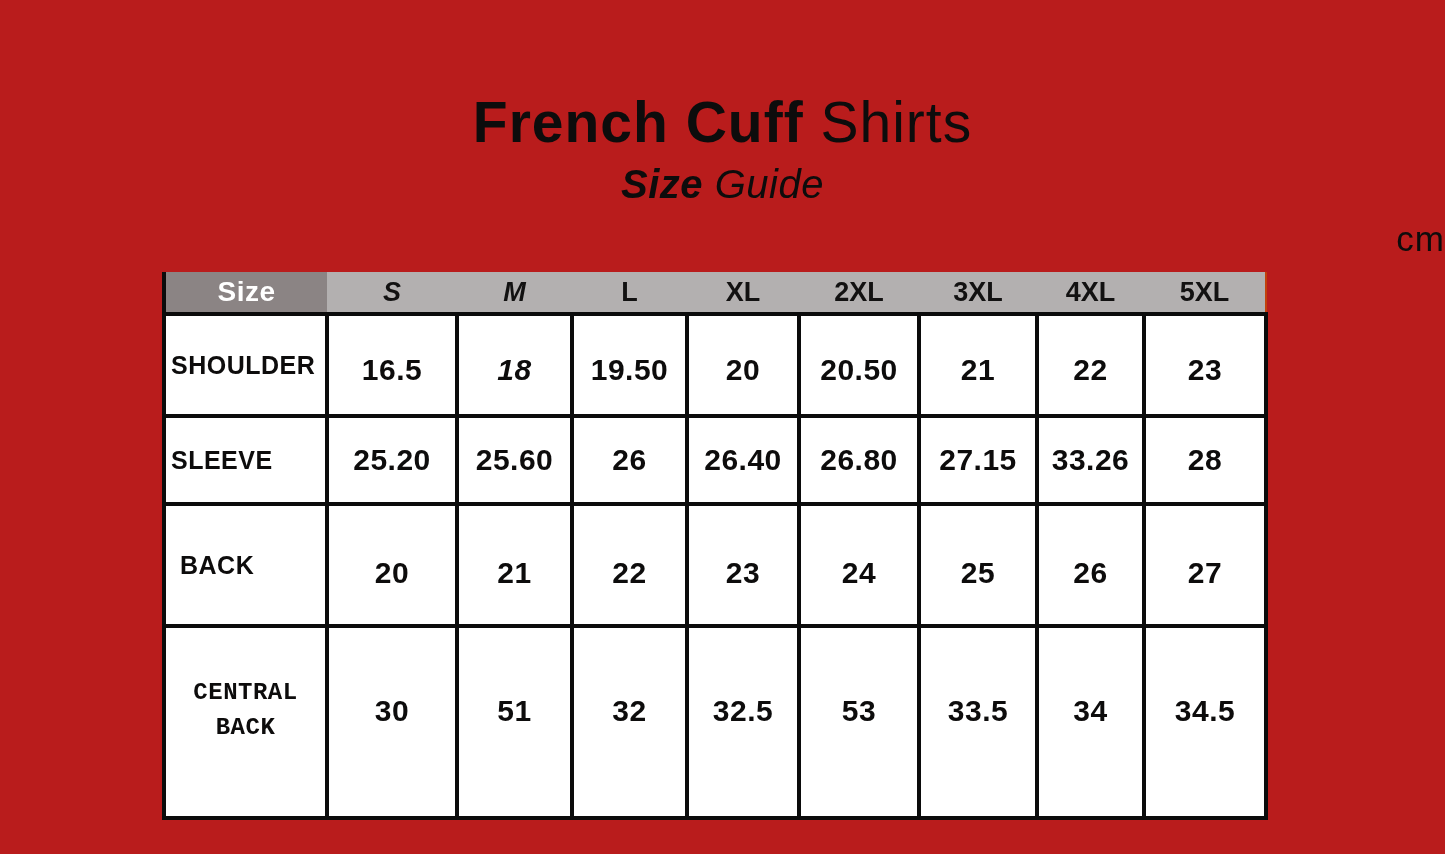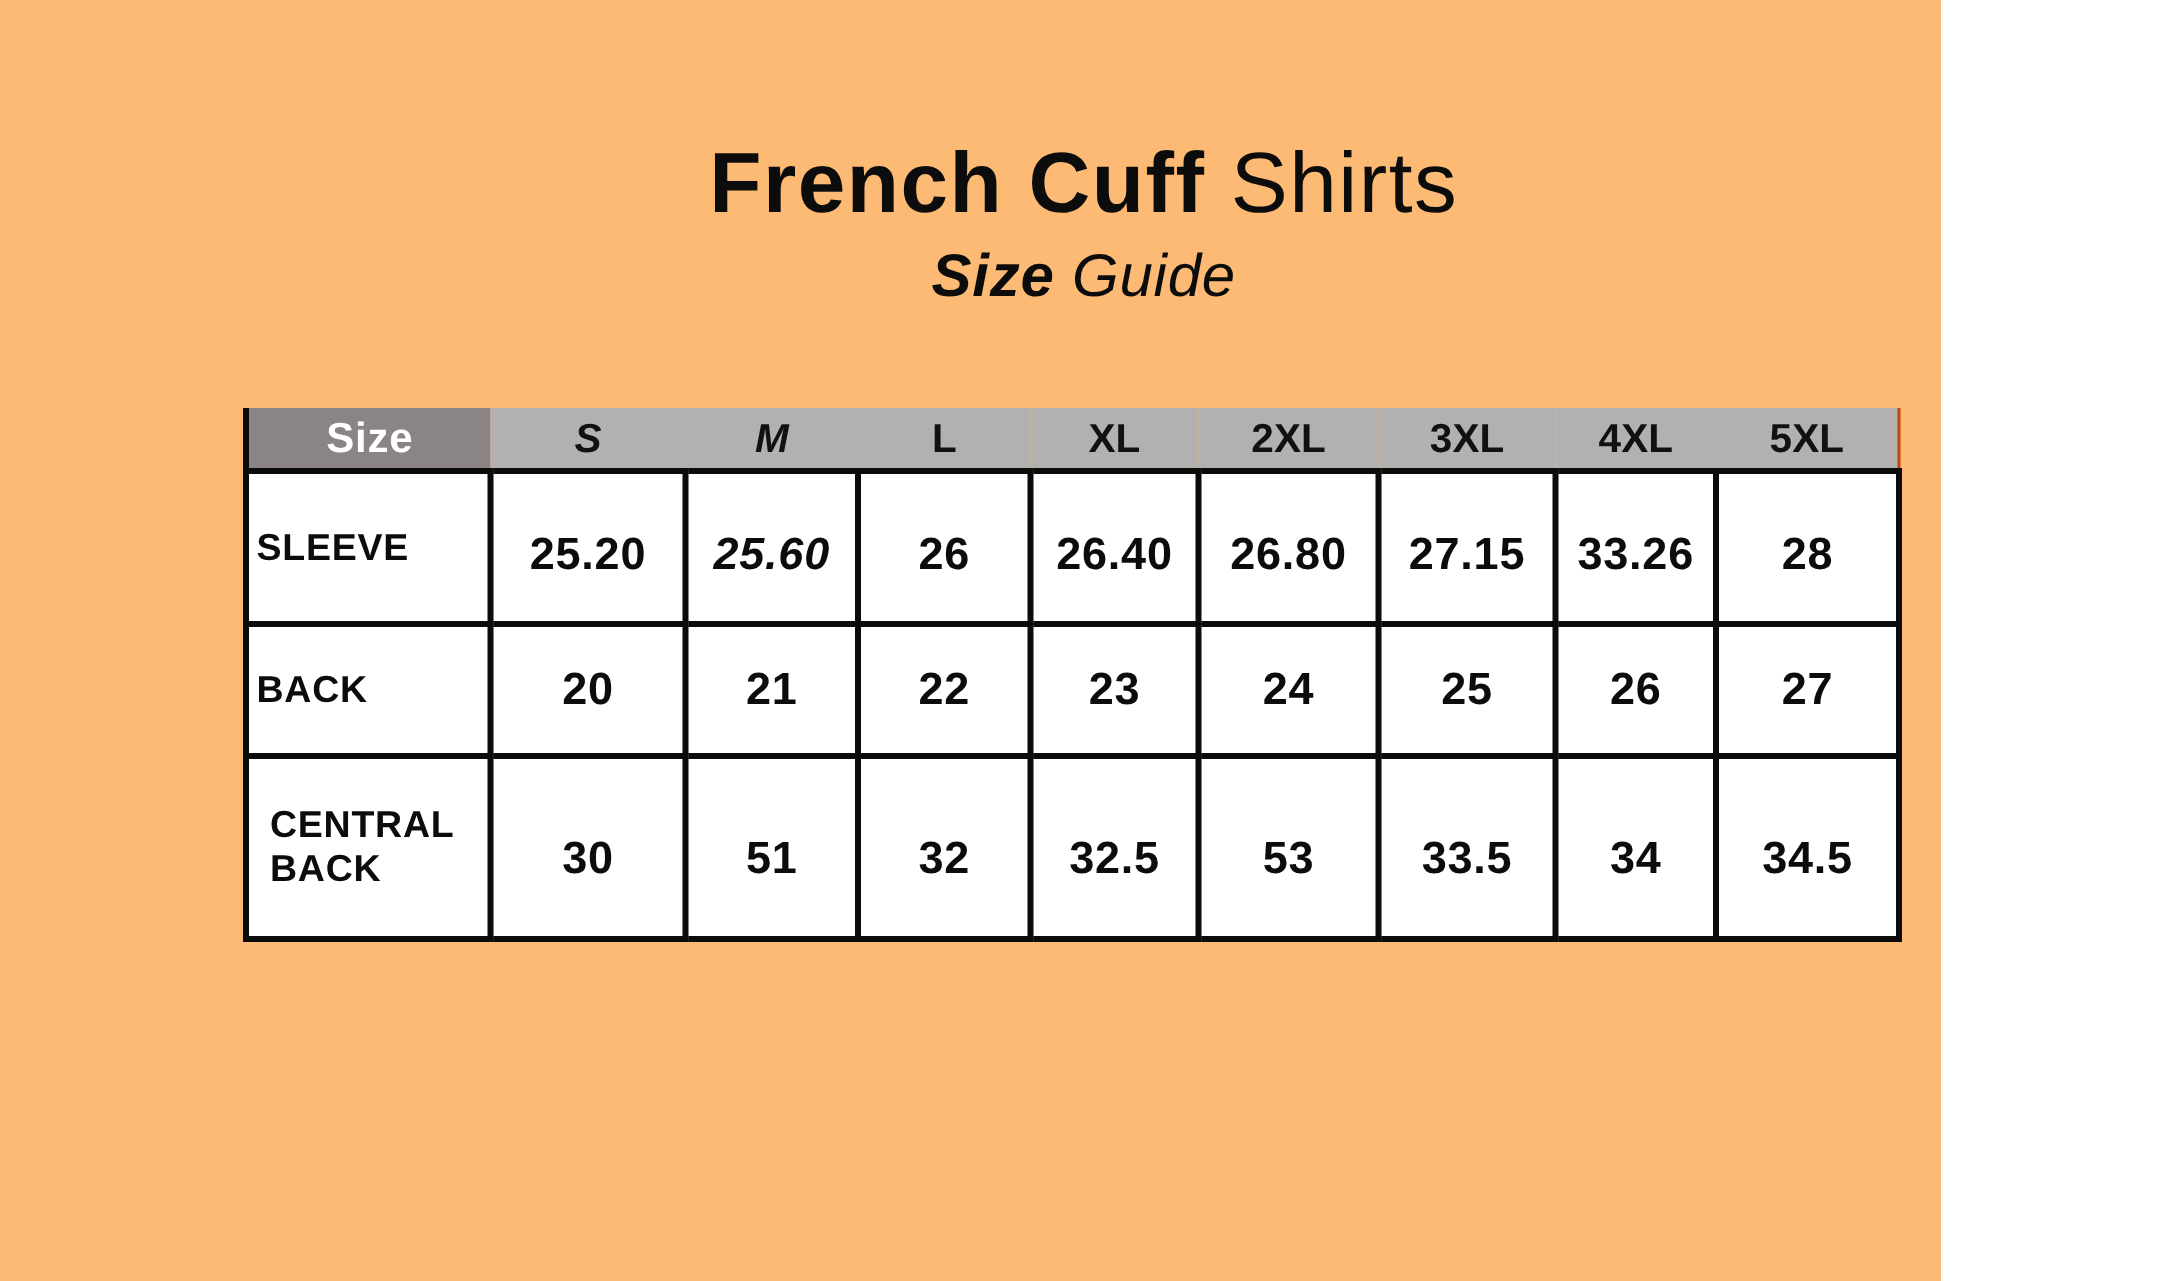--- a/index.html
+++ b/index.html
@@ -4,23 +4,23 @@
 <style>
   html, body {
     margin: 0;
     padding: 0;
     background: #ffffff;
     font-family: "Liberation Sans", sans-serif;
     color: #0d0c0c;
   }
   .canvas {
     position: relative;
-    width: 1294px;
+    width: 1445px;
     height: 854px;
-    background: #fdba74;
+    background: #b91c1c;
     overflow: hidden;
   }
   
   .heading {
     position: absolute;
     top: 94px;
     left: 0;
     width: 1445px;
     text-align: center;
     line-height: 1;
@@ -107,20 +107,21 @@
   .size-table tbody tr:nth-child(1) td { padding-top: 10px; }
   .size-table tbody tr:nth-child(3) td { padding-top: 16px; }
   .size-table tbody tr:nth-child(3) th { padding-left: 14px; }
   .size-table tbody tr:nth-child(4) td { padding-bottom: 22px; }
   .size-table tbody tr:nth-child(4) th {
     text-align: center;
     padding-left: 0;
     padding-bottom: 22px;
     font-size: 24px;
     line-height: 1.45;
+    font-family: Liberation Mono, monospace;
   }
   
   .size-table tbody tr:nth-child(1) td:nth-child(3) { font-style: italic; }
 </style>
 </head>
 <body>
 
 <div class="canvas">
 
   <div class="heading">
@@ -149,20 +150,31 @@
         <th>L</th>
         <th>XL</th>
         <th>2XL</th>
         <th>3XL</th>
         <th>4XL</th>
         <th>5XL</th>
       </tr>
     </thead>
     <tbody>
       <tr>
+        <th>SHOULDER</th>
+        <td>16.5</td>
+        <td>18</td>
+        <td>19.50</td>
+        <td>20</td>
+        <td>20.50</td>
+        <td>21</td>
+        <td>22</td>
+        <td>23</td>
+      </tr>
+      <tr>
         <th>SLEEVE</th>
         <td>25.20</td>
         <td>25.60</td>
         <td>26</td>
         <td>26.40</td>
         <td>26.80</td>
         <td>27.15</td>
         <td>33.26</td>
         <td>28</td>
       </tr>

